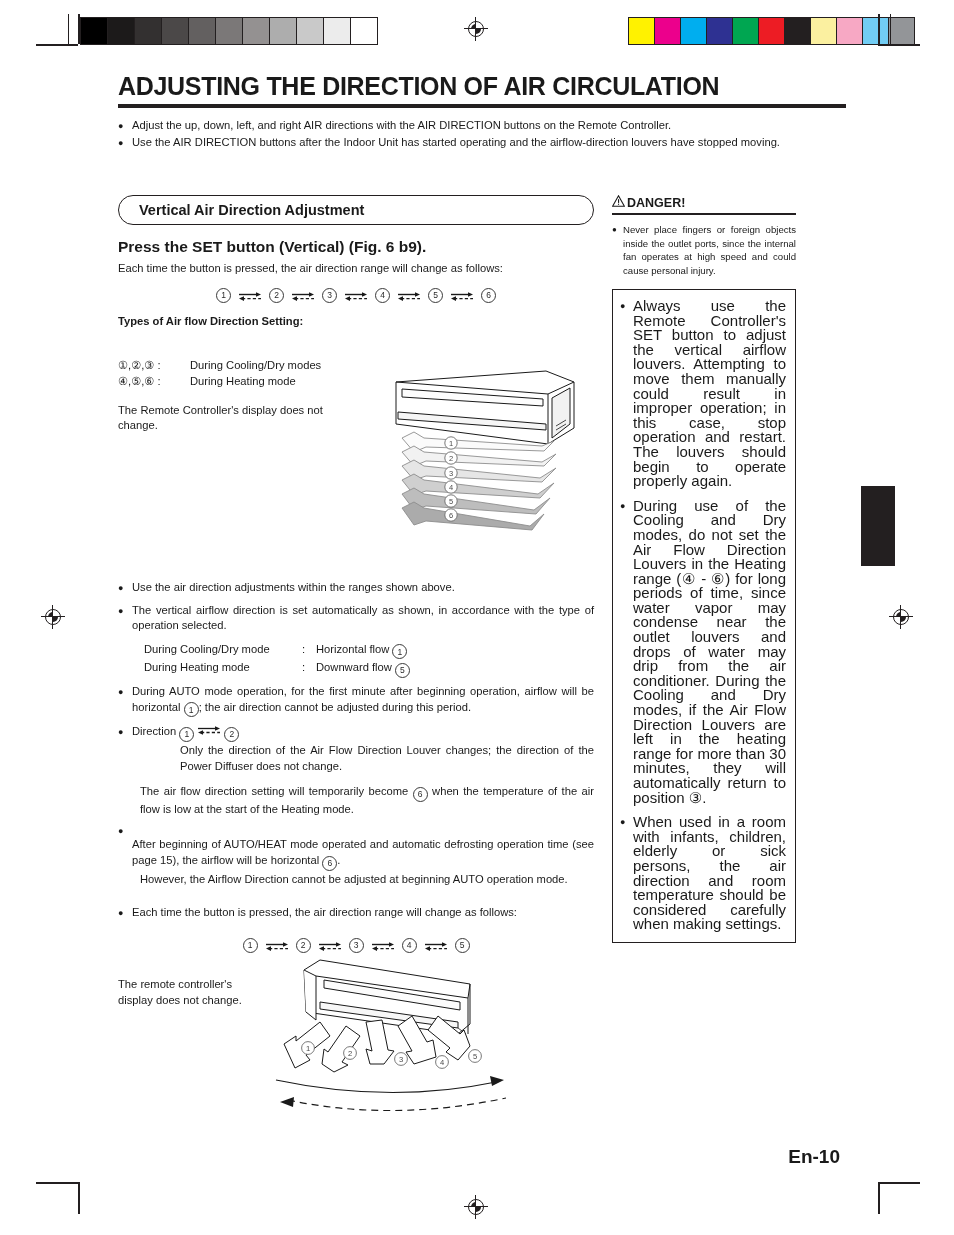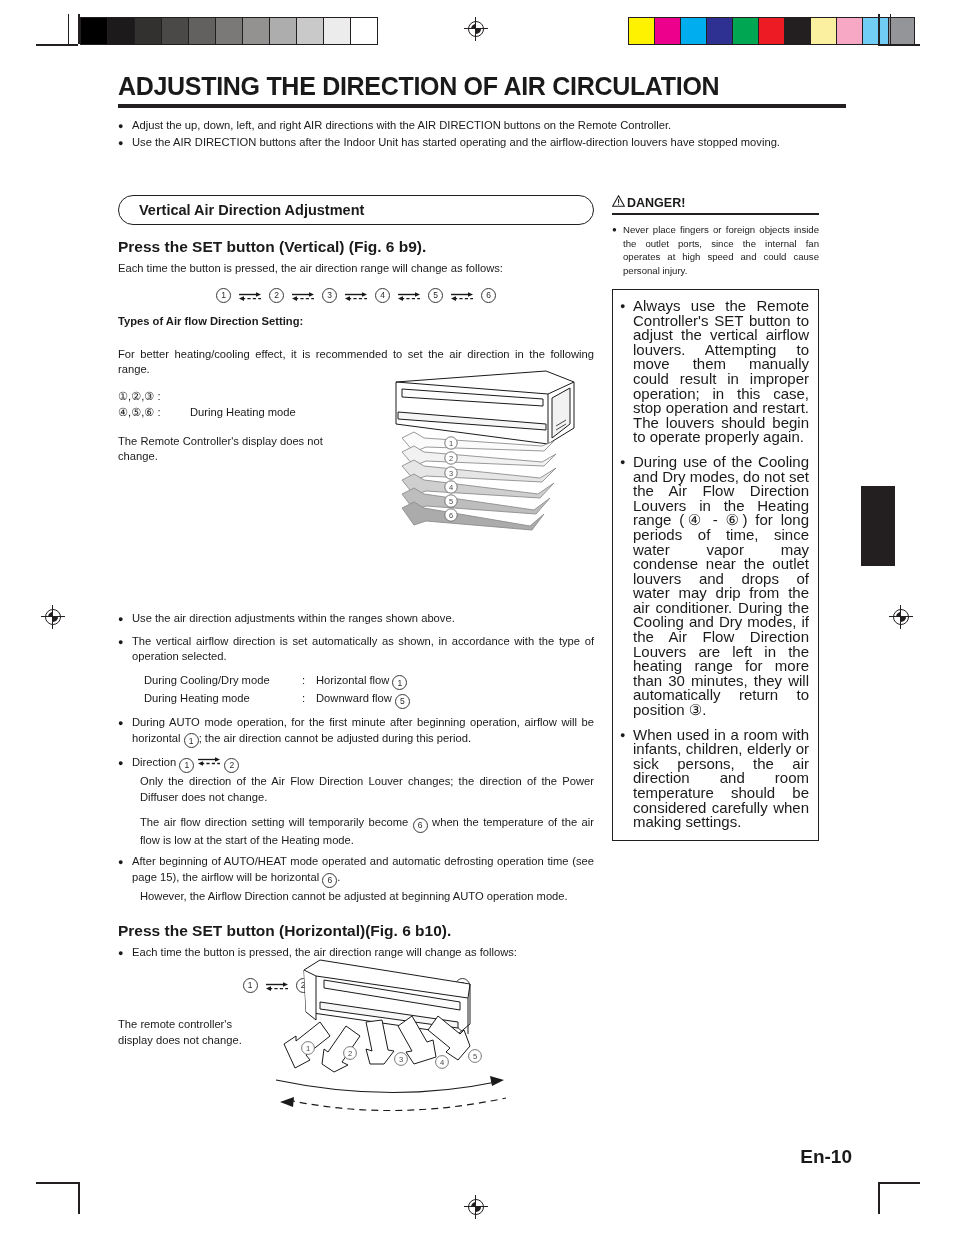--- a/index.html
+++ b/index.html
@@ -45,21 +45,21 @@
   }
   .title-rule { position:absolute; left:118px; top:104px; width:728px; height:4px; background:#231f20; }
 
   .intro { position:absolute; left:118px; top:118px; width:728px; }
   .bullet-row { display:flex; font-size:11.2px; line-height:15.5px; margin-bottom:1px; }
   .bullet-row .dot { flex:0 0 14px; font-size:9px; line-height:16px; }
   .bullet-row .btxt { flex:1; }
 
   
   .col-left { position:absolute; left:118px; top:195px; width:476px; }
-  .col-right { position:absolute; left:612px; top:195px; width:207px; }
+  .col-right { position:absolute; left:612px; top:195px; width:184px; }
 
   .sec-box {
     border:1.3px solid #231f20; border-radius:15px;
     height:28px; display:flex; align-items:center;
     padding-left:20px; font-size:14.5px; font-weight:bold;
     margin-bottom:13px;
   }
 
   .h-bold { font-size:15.5px; font-weight:bold; margin-bottom:5px; }
   .p { font-size:11.2px; line-height:15.5px; }
@@ -97,21 +97,21 @@
   .dg-p { font-size:9.6px; line-height:13.5px; text-align:justify; }
   .dg-bullet { display:flex; }
   .dg-bullet .dot { flex:0 0 11px; font-size:8px; line-height:14px; }
 
   .warn-box { border:1.2px solid #231f20; padding:9px 9px 10px 7px; margin-top:12px; }
   .warn-item { display:flex; margin-bottom:10px; }
   .warn-item:last-child { margin-bottom:0; }
   .warn-item .dot { flex:0 0 13px; font-size:9px; line-height:15px; }
   .warn-item .wtxt { flex:1; font-size:15px; line-height:14.6px; text-align:justify; }
 
-  .footer { position:absolute; left:16px; top:1146px; width:836px; text-align:right;
+  .footer { position:absolute; left:4px; top:1146px; width:836px; text-align:right;
     font-size:19px; font-weight:bold; }
 </style>
 </head>
 <body>
 
 <div class="page">
 
   <div class="gw-tick"></div>
   <div class="gray-wedge" id="grayWedge">
       <span style="background: rgb(0, 0, 0);"></span>
@@ -247,25 +247,25 @@
         <span class="dblarrow"><svg width="24" height="13" viewBox="0 0 24 13">
             <line x1="1" y1="4.5" x2="20" y2="4.5" stroke="#1a1a1a" stroke-width="1.4"></line>
             <polygon points="23,4.5 18,2.2 18,6.8" fill="#1a1a1a"></polygon>
             <line x1="4" y1="8.6" x2="23" y2="8.6" stroke="#1a1a1a" stroke-width="1.4" stroke-dasharray="3.2,2.2"></line>
             <polygon points="1,8.6 6,6.3 6,10.9" fill="#1a1a1a"></polygon>
           </svg></span>
         <span class="circ">6</span>
       </div>
 
     <div class="bold-sub">Types of Air flow Direction Setting:</div>
-    <div class="p just">For better heating/cooling effect, it is recommended to set the air direction in the following range.</div>
     <div class="sp-10"></div>
 
     <div class="modeline">
       <div class="mk">①,②,③ :</div>
+      <div class="mv">During Cooling/Dry modes</div>
     </div>
     <div class="modeline">
       <div class="mk">④,⑤,⑥ :</div>
       <div class="mv">During Heating mode</div>
     </div>
 
     <div class="sp-14"></div>
     <div class="p" style="width:215px;">The Remote Controller's display does not change.</div>
 
     <div style="height:146px;"></div>
@@ -316,38 +316,37 @@
             <polygon points="23,4.5 18,2.2 18,6.8" fill="#1a1a1a"></polygon>
             <line x1="4" y1="8.5" x2="23" y2="8.5" stroke="#1a1a1a" stroke-width="1.3" stroke-dasharray="3.2,2.2"></line>
             <polygon points="1,8.5 6,6.2 6,10.8" fill="#1a1a1a"></polygon>
           </svg>
         </span>
         <span class="circ">2</span>
       </div>
     </div>
 
     <div class="sub-ind" style="padding-left:22px;">
-      <div class="p just" style="text-align:justify;">Only the direction of the Air Flow Direction Louver changes; the direction of the Power Diffuser does not change.</div>
+      <div class="p just" style="text-align:justify;margin-left:40px;">Only the direction of the Air Flow Direction Louver changes; the direction of the Power Diffuser does not change.</div>
       <div class="sp-10"></div>
       <div class="p" style="text-align:justify;"><span>The air flow direction setting will temporarily become </span><span class="circ">6</span><span> when the temperature of the air flow is low at the start of the Heating mode.</span></div>
     </div>
 
     <div class="sp-6"></div>
     <div class="bullet-row">
       <div class="dot">●</div>
-      <div class="btxt" style="text-align:justify;"><span>After beginning of AUTO/HEAT mode operated and automatic defrosting operation time (see page 15), the airflow will be horizontal </span><span class="circ">6</span><span>.</span></div>
+      <div class="btxt" style="text-align:justify;margin-top:14px;"><span>After beginning of AUTO/HEAT mode operated and automatic defrosting operation time (see page 15), the airflow will be horizontal </span><span class="circ">6</span><span>.</span></div>
     </div>
     <div class="sub-ind" style="padding-left:22px;">
       <div class="p" style="text-align:justify;">However, the Airflow Direction cannot be adjusted at beginning AUTO operation mode.</div>
     </div>
 
     <div style="height:18px;"></div>
 
 
-    <div class="h-bold">Press the SET button (Horizontal)(Fig. 6 b10).</div>
     <div class="bullet-row">
       <div class="dot">●</div>
       <div class="btxt">Each time the button is pressed, the air direction range will change as follows:</div>
     </div>
 
     <div class="seq" id="seqHorizontal" style="margin-top:17px;">
         <span class="circ">1</span>
         <span class="dblarrow"><svg width="24" height="13" viewBox="0 0 24 13">
             <line x1="1" y1="4.5" x2="20" y2="4.5" stroke="#1a1a1a" stroke-width="1.4"></line>
             <polygon points="23,4.5 18,2.2 18,6.8" fill="#1a1a1a"></polygon>

